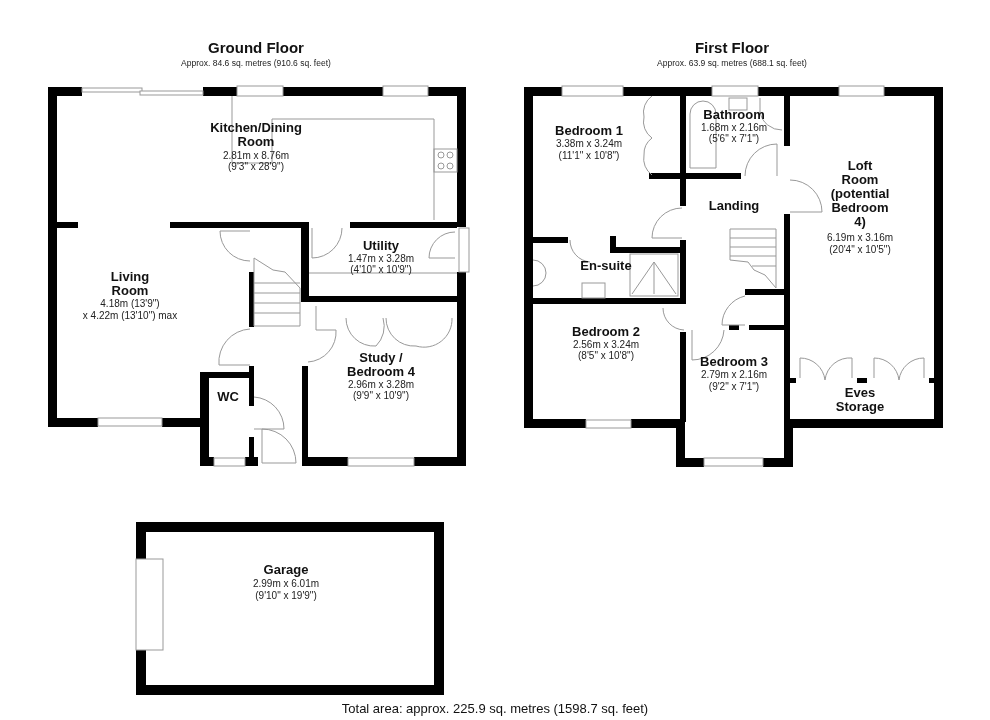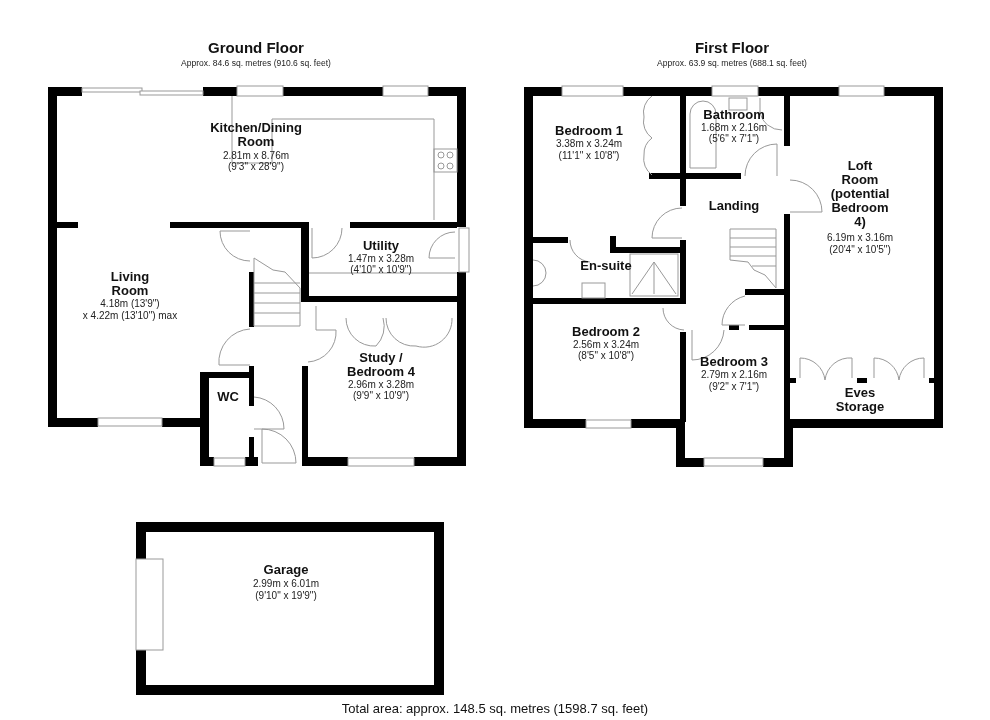--- a/index.html
+++ b/index.html
@@ -213,13 +213,13 @@
 
   <g>
     <rect x="141" y="527" width="298" height="163" fill="none" stroke="#000" stroke-width="10"></rect>
     <rect x="136" y="559" width="27" height="91" fill="#fff" stroke="#999" stroke-width="1"></rect>
     <text class="room-name" x="286" y="574" text-anchor="middle">Garage</text>
     <text class="room-dim" x="286" y="587" text-anchor="middle">2.99m x 6.01m</text>
     <text class="room-dim" x="286" y="599" text-anchor="middle">(9'10" x 19'9")</text>
   </g>
 </svg>
 
-<div class="total">Total area: approx. 148.5 sq. metres (1598.7 sq. feet)</div>
+<div class="total">Total area: approx. 225.9 sq. metres (1598.7 sq. feet)</div>
 
 </body></html>

